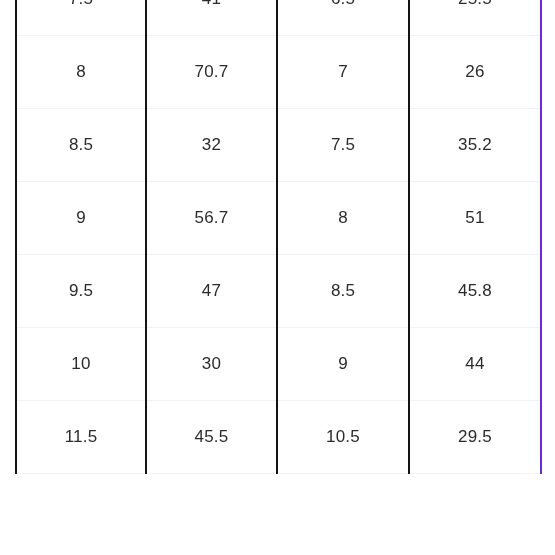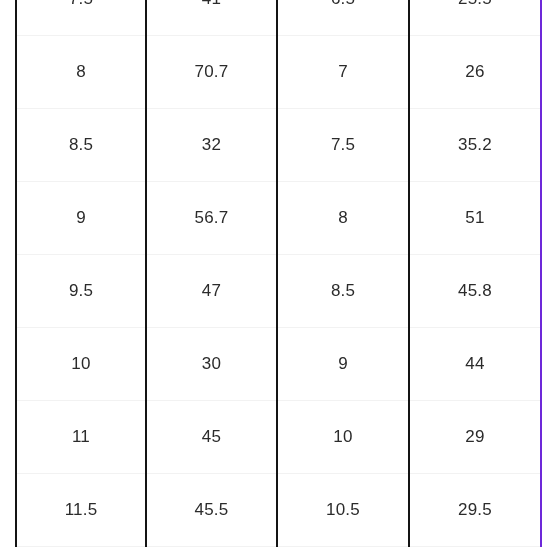--- a/index.html
+++ b/index.html
@@ -112,26 +112,20 @@
           <td>8.5</td>
           <td>45.8</td>
         </tr>
         <tr>
           <td>10</td>
           <td>30</td>
           <td>9</td>
           <td>44</td>
         </tr>
         <tr>
-          <td>11</td>
-          <td>45</td>
-          <td>10</td>
-          <td>29</td>
-        </tr>
-        <tr>
           <td>11.5</td>
           <td>45.5</td>
           <td>10.5</td>
           <td>29.5</td>
         </tr>
       </tbody>
     </table>
   </div>
 </div>
 

